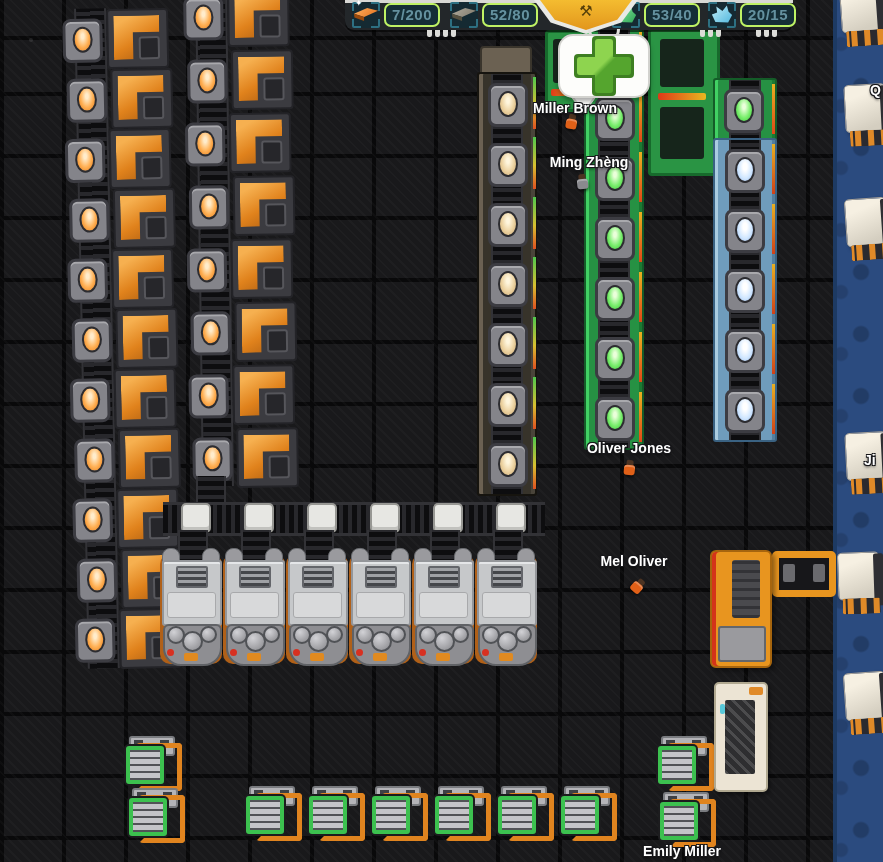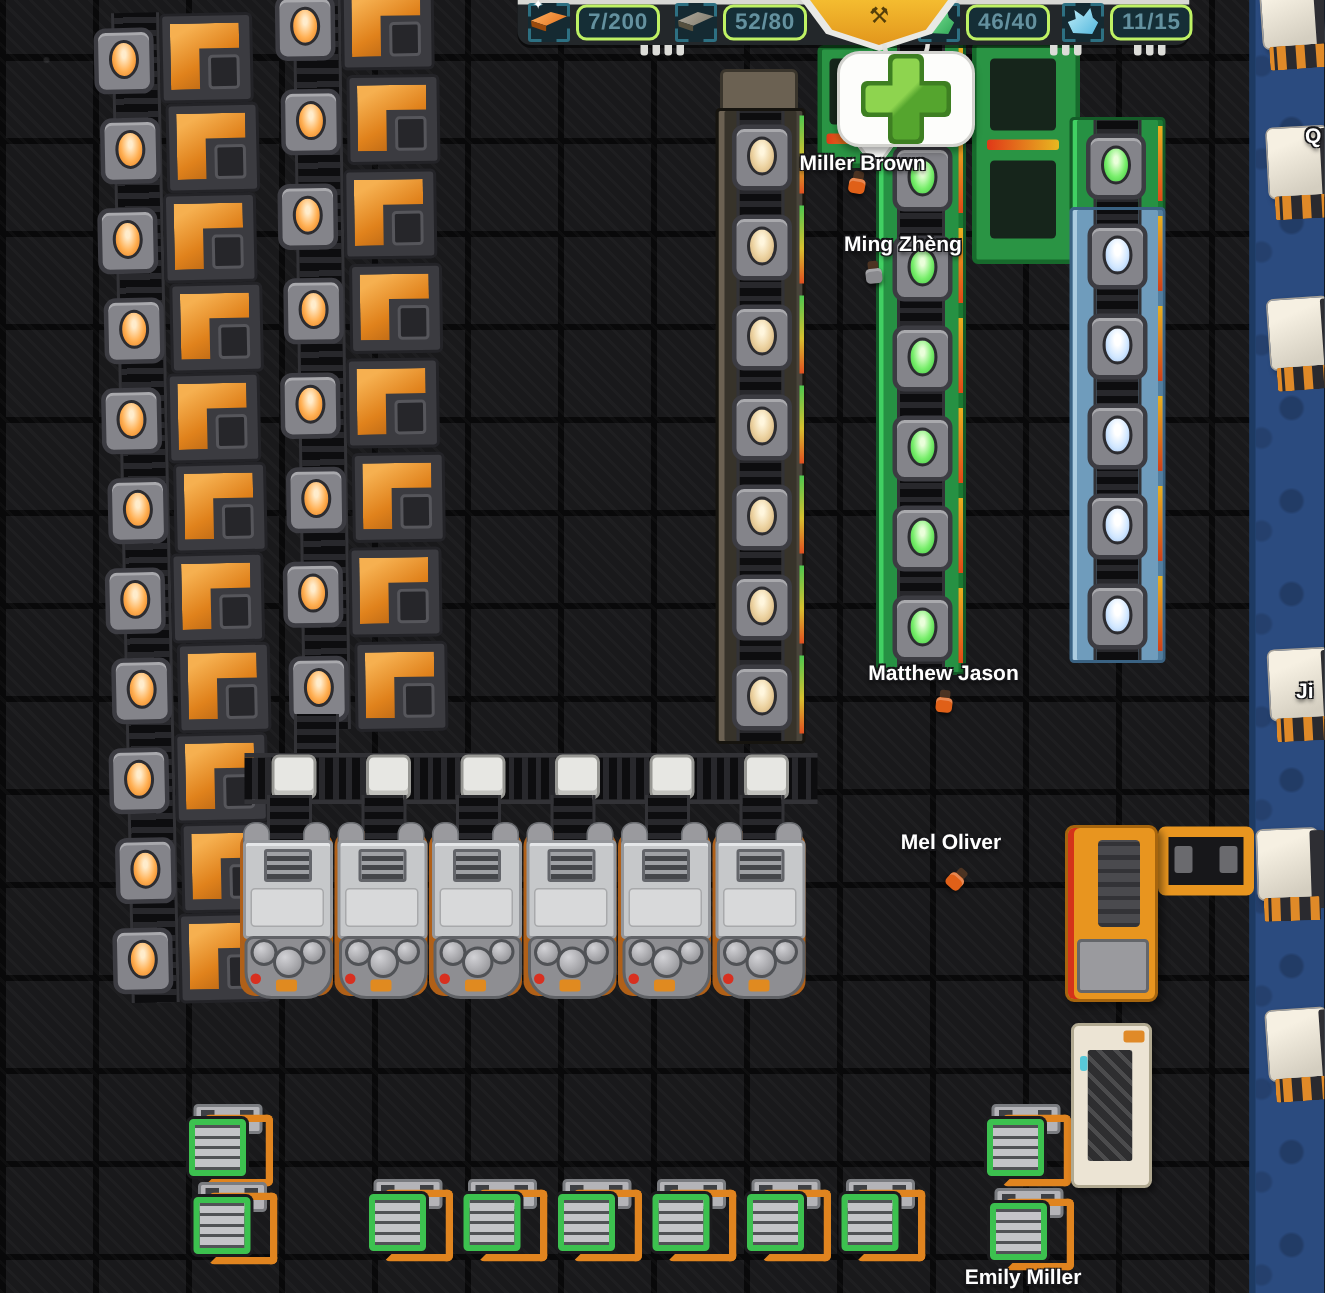--- a/index.html
+++ b/index.html
@@ -766,25 +766,25 @@
     <div class="res-slot" style="left:105px;">
       <div class="ing iron">
           <div class="top"></div>
           <div class="side"></div>
         </div>
       </div>
     <div class="res-pill" style="left:137px;">52/80</div>
     <div class="res-slot" style="left:267px;">
       <div class="goods green"></div>
       </div>
-    <div class="res-pill" style="left:299px;">46/40</div>
+    <div class="res-pill" style="left:299px;">53/40</div>
     <div class="res-slot" style="left:363px;">
       <div class="goods blue"></div>
       </div>
-    <div class="res-pill" style="left:395px;">11/15</div>
+    <div class="res-pill" style="left:395px;">20/15</div>
   </div>
   <div id="badge-back" class="abs"></div>
   <div id="badge" class="abs">⚒</div>
   <div id="hud-arc" class="abs"></div>
   <div class="teeth" style="left:427px;">
       <i></i>
       <i></i>
       <i></i>
       <i></i>
     </div>
@@ -820,20 +820,20 @@
   <div class="worker" style="left:624px;top:460px;transform:rotate(6deg);">
       <div class="head"></div>
       <div class="bodyp"></div>
     </div>
   <div class="worker" style="left:632px;top:578px;transform:rotate(42deg);">
       <div class="head"></div>
       <div class="bodyp"></div>
     </div>
 
   <div class="wlabel" style="left:575px;top:108px;">Miller Brown</div>
-  <div class="wlabel" style="left:602px;top:162px;">Ming Zhèng</div>
-  <div class="wlabel" style="left:629px;top:448px;">Matthew Jason</div>
+  <div class="wlabel" style="left:589px;top:162px;">Ming Zhèng</div>
+  <div class="wlabel" style="left:629px;top:448px;">Oliver Jones</div>
   <div class="wlabel" style="left:634px;top:561px;">Mel Oliver</div>
   <div class="wlabel" style="left:682px;top:851px;">Emily Miller</div>
   <div class="wlabel edge" style="left:870px;top:82px;">Q</div>
   <div class="wlabel edge" style="left:864px;top:452px;">Ji</div>
 
 </div>
 
 </body></html>

